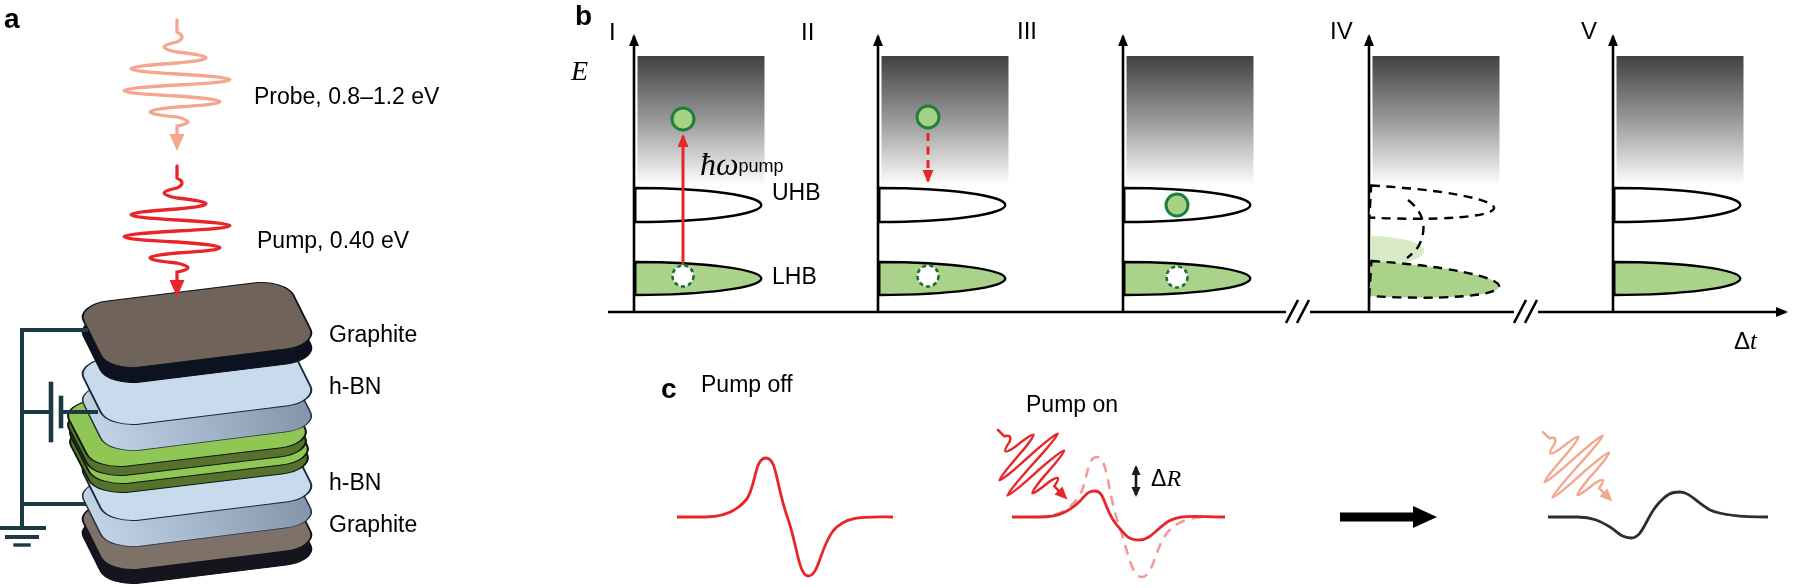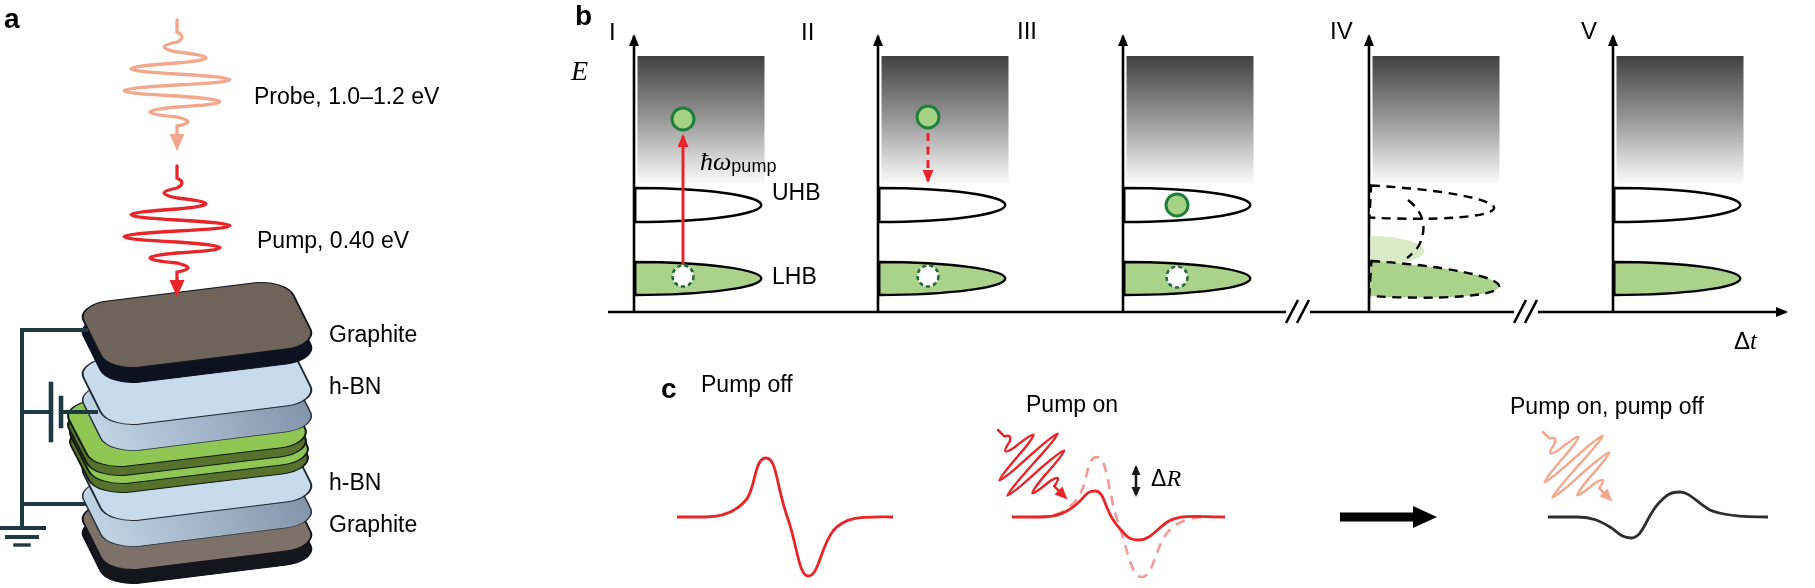--- a/index.html
+++ b/index.html
@@ -179,51 +179,50 @@
 
   <path d="M1340 512.5 H1413 V506 L1437 517 L1413 528 V521.5 H1340 Z" fill="#000"></path>
 
   <g style="color:var(--salmon)">
     <use href="#pulseV" transform="translate(1543,432) rotate(-45) scale(0.75)"></use>
   </g>
   <path d="M1548 517 H1578 C 1592 517 1600 521 1610 527 C 1618 532 1621 538 1631 538 C 1643 538 1646 517 1658 504 C 1667 494 1671 492 1680 492 C 1690 492 1697 503 1710 510 C 1723 516 1745 517 1768 517" fill="none" style="stroke:var(--curve_black)" stroke-width="2.8"></path>
 </svg>
 
 <span class="t pl" style="left:4px;top:4px">a</span>
-<span class="t s23" style="left:254px;top:84px">Probe, 1.0–1.2 eV</span>
+<span class="t s23" style="left:254px;top:84px">Probe, 0.8–1.2 eV</span>
 <span class="t s23" style="left:257px;top:228px">Pump, 0.40 eV</span>
 
 <span class="t s23" style="left:329px;top:322px">Graphite</span>
 <span class="t s23" style="left:329px;top:374px">h-BN</span>
 <span class="t s23" style="left:329px;top:470px">h-BN</span>
 <span class="t s23" style="left:329px;top:512px">Graphite</span>
 
 <span class="t pl" style="left:575px;top:1px">b</span>
 <span class="t roman" style="left:609px;top:19px">I</span>
 <span class="t roman" style="left:801px;top:19px">II</span>
 <span class="t roman" style="left:1017px;top:18px">III</span>
 <span class="t roman" style="left:1330px;top:18px">IV</span>
 <span class="t roman" style="left:1581px;top:18px">V</span>
 <span class="t ser" style="left:571px;top:56px;font-size:28px">E</span>
 
 <span class="t row" style="left:700px;top:148px">
-      <span class="ser" style="font-size:26px">ħω</span>
+      <span class="ser" style="font-size:32px">ħω</span>
       <span class="sub">pump</span>
     </span>
 
 <span class="t s23" style="left:772px;top:180px">UHB</span>
 <span class="t s23" style="left:772px;top:264px">LHB</span>
 
 <span class="t row" style="left:1734px;top:328px">
       <span style="font-size:24px">Δ</span>
       <span class="ser" style="font-size:25px">t</span>
     </span>
 
 <span class="t pl" style="left:661px;top:374px">c</span>
 <span class="t s23" style="left:701px;top:372px">Pump off</span>
 <span class="t s23" style="left:1026px;top:392px">Pump on</span>
 <span class="t row" style="left:1151px;top:466px">
       <span style="font-size:23px">Δ</span>
       <span class="ser" style="font-size:24px">R</span>
     </span>
-<span class="t s23" style="left:1510px;top:394px">Pump on, pump off</span>
 
 </div>
 
 </body></html>

